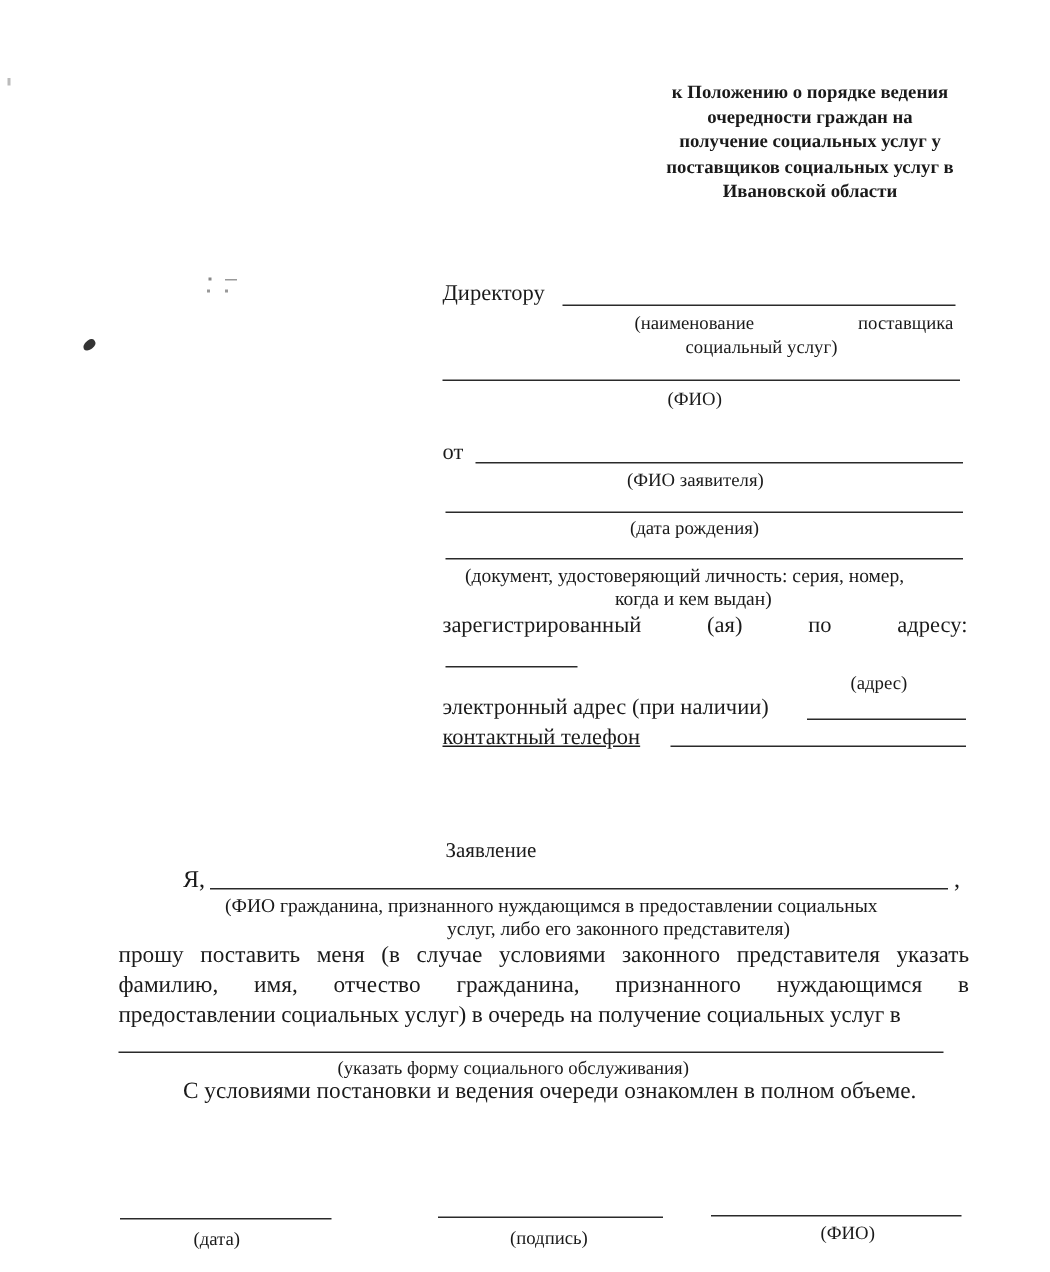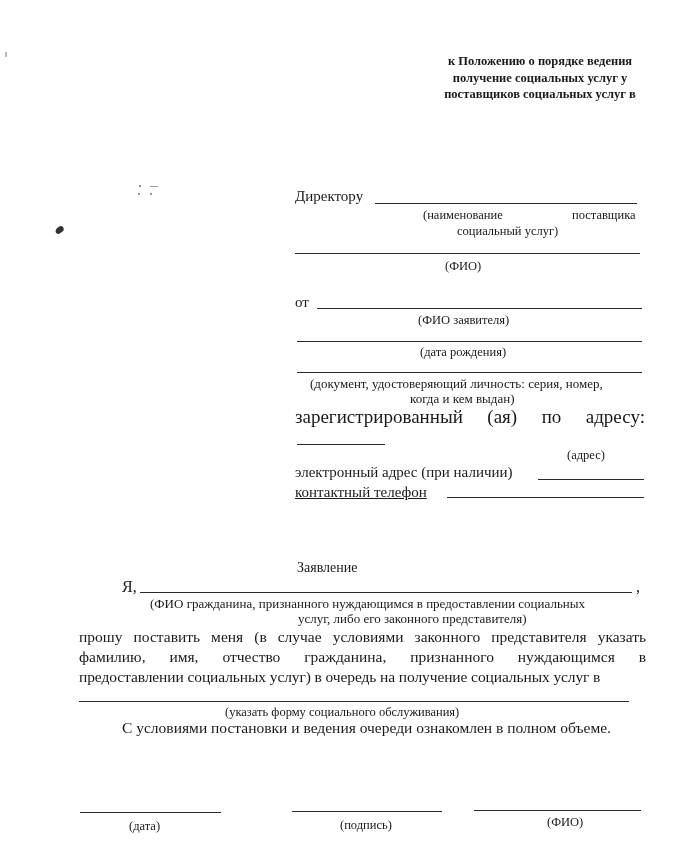--- a/index.html
+++ b/index.html
@@ -39,21 +39,21 @@
     .small {
       position: absolute;
       white-space: nowrap;
       font-size: 12.5px;
       line-height: 16px;
     }
     .justify-row {
       position: absolute;
       display: flex;
       justify-content: space-between;
-      font-size: 19px;
+      font-size: 15px;
       line-height: 18px;
     }
     .artifact {
       position: absolute;
       background: #333;
     }
     .title {
       position: absolute;
       font-weight: normal;
       font-size: 14px;
@@ -65,22 +65,24 @@
 
 <div class="artifact" style="left:5px;top:52px;width:2px;height:5px;background:#bbb;"></div>
 <div class="artifact" style="left:139px;top:185px;width:2px;height:2px;background:#888;"></div>
 <div class="artifact" style="left:150px;top:186px;width:8px;height:1px;background:#999;"></div>
 <div class="artifact" style="left:138px;top:193px;width:2px;height:2px;background:#999;"></div>
 <div class="artifact" style="left:150px;top:193px;width:2px;height:2px;background:#999;"></div>
 <div class="artifact" style="left:55px;top:227px;width:9px;height:6px;border-radius:60% 40% 50% 50%;transform:rotate(-35deg);background:#333;"></div>
 
 <div class="header-block">
   <div>к Положению о порядке ведения</div>
+  <div>очередности граждан на</div>
   <div>получение социальных услуг у</div>
   <div>поставщиков социальных услуг в</div>
+  <div>Ивановской области</div>
 </div>
 
 <div class="txt" style="left:295px;top:187px;">Директору</div>
 <div class="line" style="left:375px;top:203px;width:262px;"></div>
 <div class="small" style="left:423px;top:207px;">(наименование</div>
 <div class="small" style="left:572px;top:207px;">поставщика</div>
 <div class="small" style="left:457px;top:223px;">социальный услуг)</div>
 
 <div class="line" style="left:295px;top:253px;width:345px;"></div>
 <div class="small" style="left:445px;top:258px;">(ФИО)</div>

